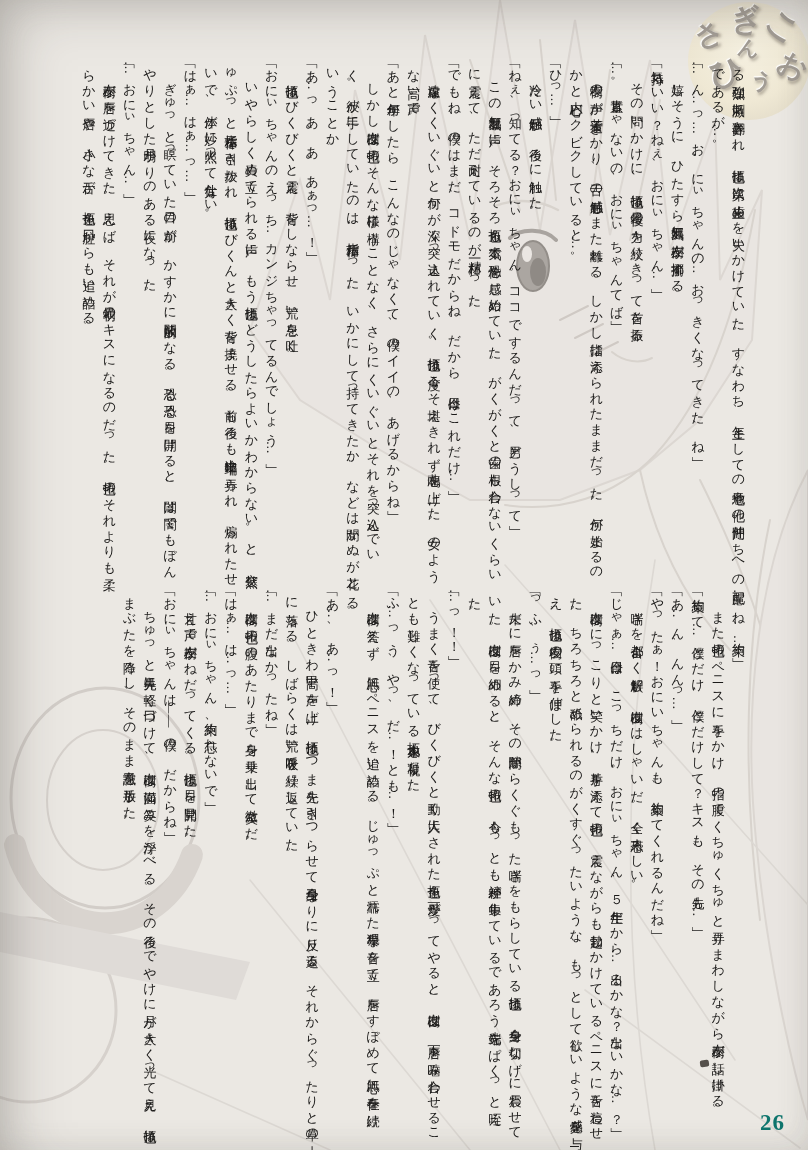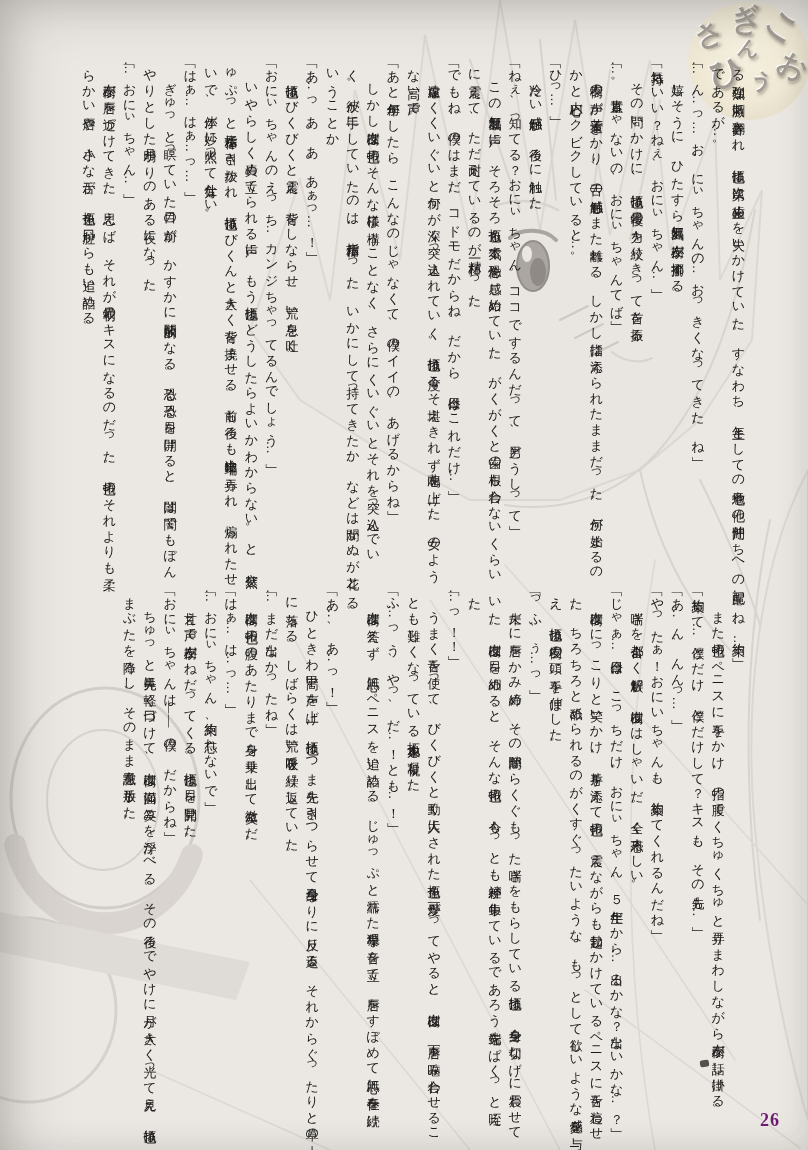--- a/index.html
+++ b/index.html
@@ -29,21 +29,21 @@
   
   .band{position:absolute;right:60px;z-index:10;
         writing-mode:vertical-rl;
         color:#1b1a19;font-size:13px;line-height:20.3px;letter-spacing:1px;
         text-align:left;}
   .band p{margin:0;padding:0;}
   .band-top{top:60px;height:524px;width:676px;}
   .band-bottom{top:588px;height:552px;width:684px;}
   
   .pagenum{position:absolute;left:760px;top:1110px;z-index:12;
-        font-weight:bold;font-size:18px;color:#701a75;letter-spacing:1px;}
+        font-weight:bold;font-size:23px;color:#0f766e;letter-spacing:1px;}
   .speck{position:absolute;left:700px;top:1060px;width:9px;height:7px;z-index:11;
         background:#55504b;border-radius:2px;transform:rotate(-8deg);}
 </style>
 </head>
 <body>
 
 <div class="page">
 
   <svg class="illustration" width="808" height="1150" viewBox="0 0 808 1150" aria-hidden="true">
     <g fill="none" stroke="#d8d3cd" stroke-width="2" stroke-linecap="round">

